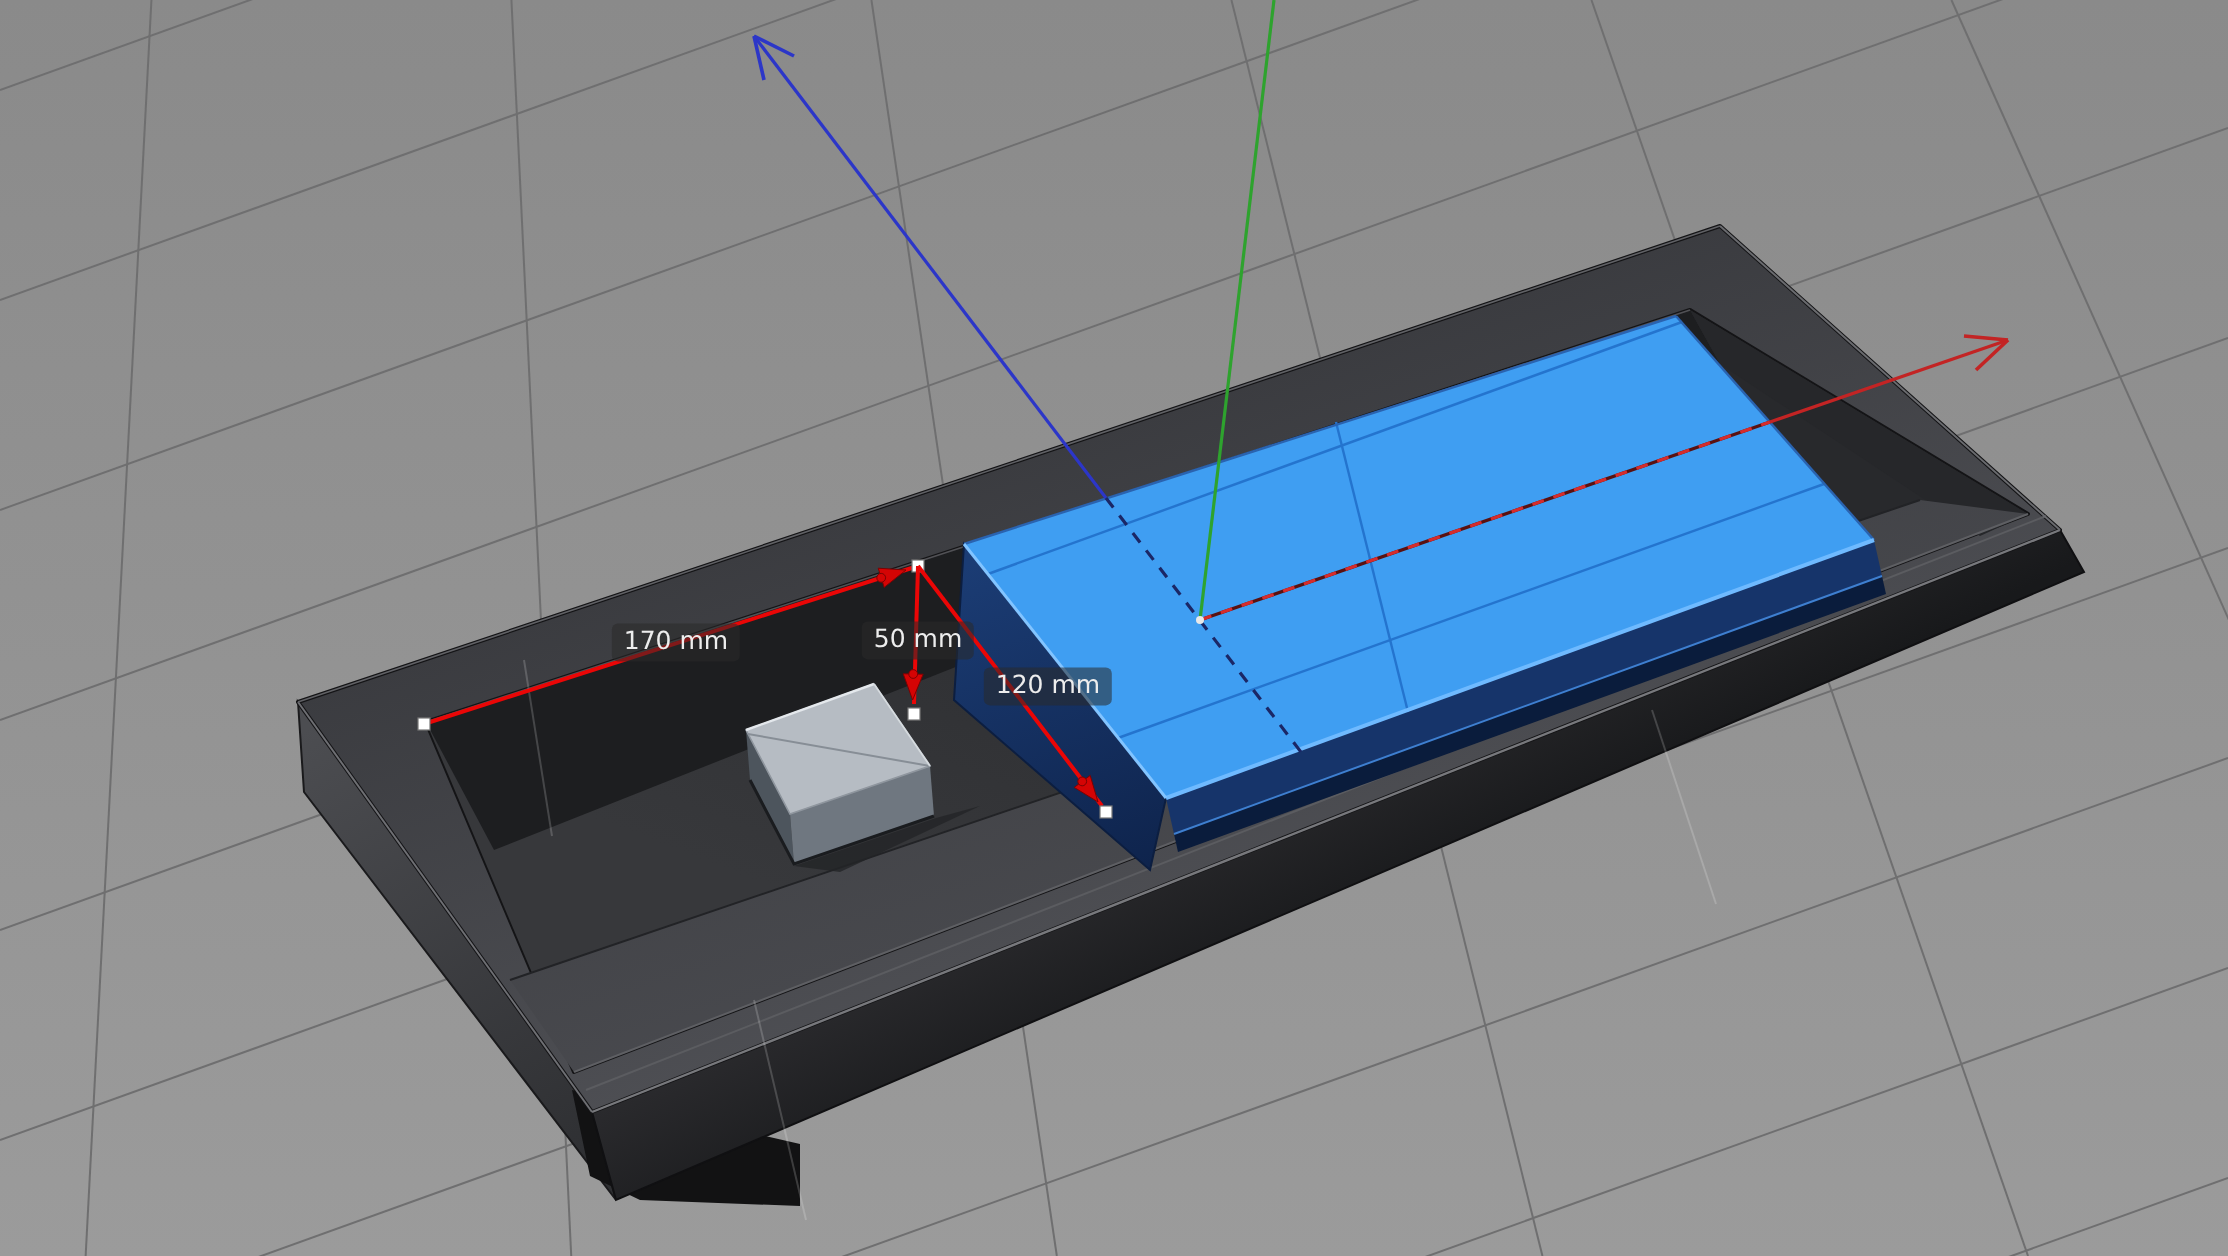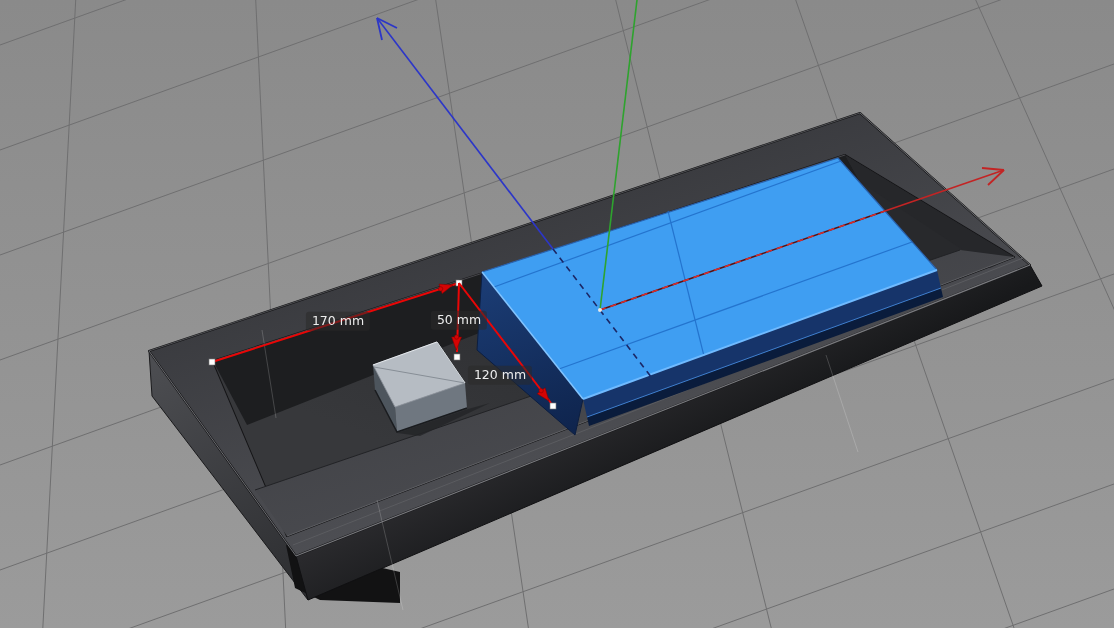--- a/index.html
+++ b/index.html
@@ -175,14 +175,14 @@
       <line class="dim-line" x1="459" y1="283" x2="551" y2="403"></line>
       <polygon class="dim-cone" points="549,401 537.1,393.7 545.1,387.7"></polygon>
       <circle class="dim-cone" cx="541.1" cy="390.7" r="2.2"></circle>
       <rect class="dim-dot" x="550" y="403" width="6" height="6"></rect>
     </g>
   </g>
 </svg>
 
 <div class="dim-label" style="left:338px;top:321px;">170 mm</div>
 <div class="dim-label" style="left:459px;top:320px;">50 mm</div>
-<div class="dim-label" style="left:500px;top:343px;margin-top:32px;">120 mm</div>
+<div class="dim-label" style="left:524px;top:343px;">120 mm</div>
 </div>
 
 </body></html>

